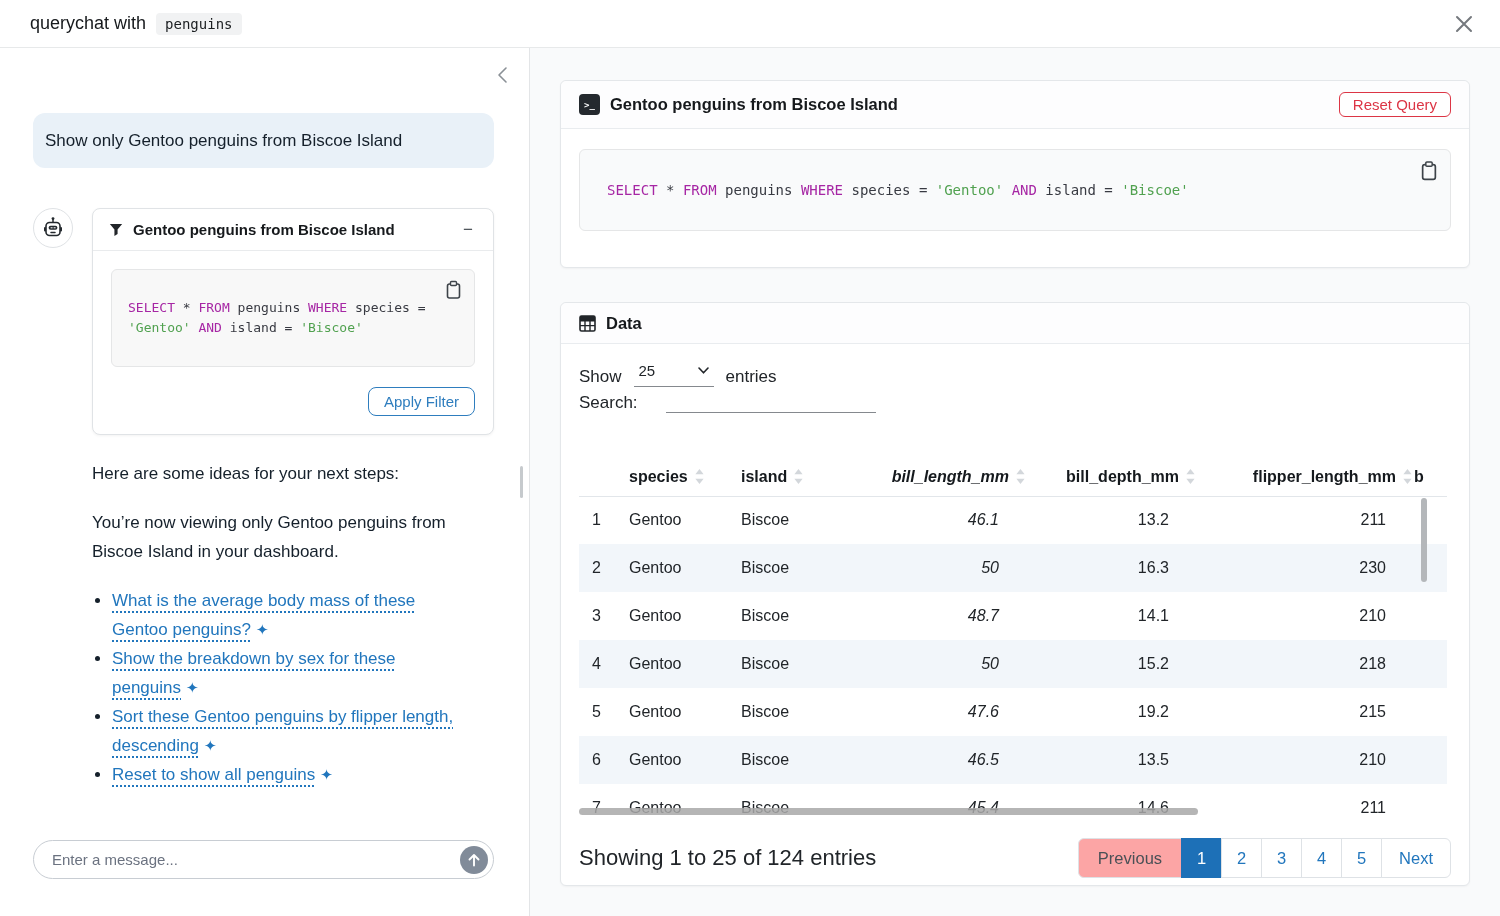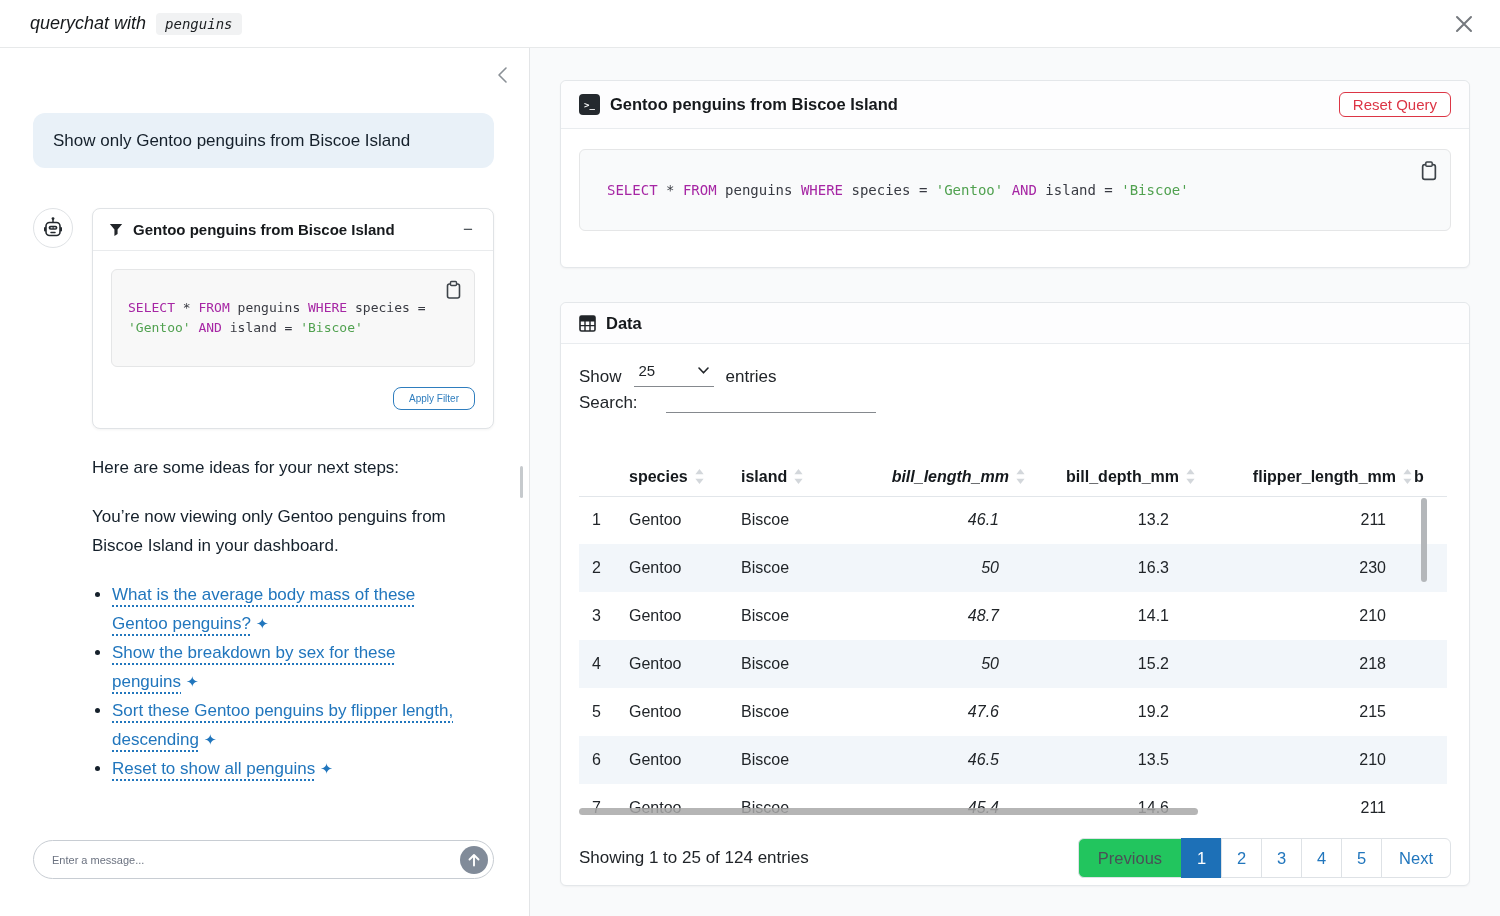--- a/index.html
+++ b/index.html
@@ -1,61 +1,61 @@
 <!DOCTYPE html>
 <html><head>
 <meta charset="utf-8">
 <style>
   * { margin:0; padding:0; box-sizing:border-box; }
   html,body { width:1500px; height:916px; font-family:"Liberation Sans","DejaVu Sans",sans-serif; background:#fff; color:#212529; }
   .app { position:relative; width:1500px; height:916px; overflow:hidden; display:flex; flex-direction:column; }
 
   
-  .topbar { height:48px; flex:0 0 48px; display:flex; align-items:center; justify-content:space-between; padding:0 22px 0 30px; border-bottom:1px solid #e7e9ea; background:#fff;font-style:italic; }
+  .topbar { height:48px; flex:0 0 48px; display:flex; align-items:center; justify-content:space-between; padding:0 22px 0 30px; border-bottom:1px solid #e7e9ea; background:#fff; }
   .topbar-title { display:flex; align-items:center; gap:10px; font-size:18px; color:#16191c; }
   .dataset-chip { font-family:"DejaVu Sans Mono",monospace; font-size:14px; background:#f1f2f3; padding:3px 9px; border-radius:4px; color:#1b1e21; }
   .close-btn { background:none; border:none; cursor:pointer; width:28px; height:28px; display:flex; align-items:center; justify-content:center; }
 
   .content { flex:1; display:flex; min-height:0; }
 
   
   .sidebar { position:relative; width:530px; flex:0 0 530px; background:#fff; border-right:1px solid #e3e5e7; display:flex; flex-direction:column; }
   .collapse-btn { position:absolute; top:16px; right:16px; background:none; border:none; cursor:pointer; width:22px; height:22px; display:flex; align-items:center; justify-content:center; }
   .resize-handle { position:absolute; top:50%; right:6px; transform:translateY(-50%); width:3px; height:32px; background:#c6cacd; border-radius:2px; }
   .chat-scroll { flex:1; overflow:hidden; padding:65px 35px 10px 33px; }
-  .user-bubble { background:#e9f1f8; border-radius:12px; padding:13px 20px; font-size:17px; line-height:29px; color:#15202b; margin-bottom:40px; }
+  .user-bubble { background:#e9f1f8; border-radius:12px; padding:13px 12px; font-size:17px; line-height:29px; color:#15202b; margin-bottom:40px; }
   .bot-row { display:flex; align-items:flex-start; }
   .avatar { width:40px; height:40px; flex:0 0 40px; border:1px solid #dfe2e5; border-radius:50%; display:flex; align-items:center; justify-content:center; background:#fff; }
 
   .filter-card { margin-left:19px; width:403px; background:#fff; border:1px solid #e0e3e6; border-radius:8px; box-shadow:0 1px 3px rgba(0,0,0,.05); }
   .fc-header { display:flex; align-items:center; gap:10px; padding:0 16px; height:42px; border-bottom:1px solid #e9ebed; }
   .fc-title { font-size:15px; font-weight:bold; color:#16191c; flex:1; }
   .minimize-btn { background:none; border:none; cursor:pointer; font-size:17px; color:#4a5056; line-height:1; padding:2px 4px; }
   .fc-body { padding:18px; }
   .code-block { position:relative; background:#f8f8f8; border:1px solid #e5e6e7; border-radius:6px; font-family:"DejaVu Sans Mono",monospace; color:#383a42; }
   .code-block.side { padding:28px 16px 28px 16px; font-size:13px; line-height:20px; }
   .code-block.side code { display:block; width:300px; white-space:pre-wrap; }
   .code-block.main { height:82px; display:flex; align-items:center; padding:0 60px 0 27px; font-size:14px; }
   .copy-btn { position:absolute; top:8px; right:10px; background:none; border:none; cursor:pointer; padding:2px; }
   .tok-keyword { color:#a626a4; }
   .tok-string { color:#50a14f; }
   .tok-plain { color:#383a42; }
   .fc-actions { text-align:right; margin-top:20px; }
-  .apply-btn { background:#fff; border:1.5px solid #2e7dbe; color:#2e7dbe; font-size:10px; padding:5px 15px; border-radius:8px; cursor:pointer; font-family:inherit; }
+  .apply-btn { background:#fff; border:1.5px solid #2e7dbe; color:#2e7dbe; font-size:15px; padding:5px 15px; border-radius:8px; cursor:pointer; font-family:inherit; }
 
   .bot-text { margin-left:59px; width:378px; margin-top:24px; font-size:17px; line-height:29px; color:#15202b; }
   .bot-text p { margin:0 0 20px; }
   .bot-text ul { margin:8px 0 16px; padding-left:20px; }
   .bot-text li { line-height:29px; }
   .sug-link { color:#2176bd; text-decoration:underline dotted; text-decoration-thickness:1.5px; text-underline-offset:5px; cursor:pointer; }
   .sparkle { color:#2176bd; margin-left:5px; font-size:15px; text-decoration:none; }
 
   .chat-inputbar { flex:0 0 76px; padding:0 35px 37px 33px; display:flex; align-items:flex-end; }
   .msg-input-wrap { position:relative; width:100%; }
-  .msg-input { width:100%; height:39px; border:1px solid #c8cdd3; border-radius:20px; padding:0 48px 0 18px; font-size:11px; font-family:inherit; color:#3b82f6; outline:none; }
+  .msg-input { width:100%; height:39px; border:1px solid #c8cdd3; border-radius:20px; padding:0 48px 0 18px; font-size:15px; font-family:inherit; color:#3b82f6; outline:none; }
   .msg-input::placeholder { color:#6b7280; }
   .send-btn { position:absolute; right:6px; top:5.5px; width:28px; height:28px; border-radius:50%; background:#818b99; border:none; cursor:pointer; display:flex; align-items:center; justify-content:center; }
 
   
   .main { flex:1; background:#f9fafb; padding:32px 30px 30px; overflow:hidden; }
   .card { background:#fff; border:1px solid #e4e7ea; border-radius:6px; box-shadow:0 1px 2px rgba(0,0,0,.04); }
   .card-header { display:flex; align-items:center; gap:10px; padding:0 18px; background:#fdfdfe; border-bottom:1px solid #e9ecef; border-radius:6px 6px 0 0; }
   .card-title { font-size:16.5px; font-weight:bold; color:#16191c; flex:1; }
 
   .query-card { height:188px; margin-bottom:34px; }
@@ -85,26 +85,26 @@
   .data-table th:nth-child(4), .data-table td:nth-child(4) { width:166px; text-align:right; padding-right:28px;font-style:italic; }
   .data-table th:nth-child(5), .data-table td:nth-child(5) { width:170px; text-align:right; padding-right:28px; }
   .data-table th:nth-child(6), .data-table td:nth-child(6) { width:217px; text-align:right; padding-right:28px; }
   .data-table th:nth-child(7), .data-table td:nth-child(7) { width:33px; text-align:left; }
   .data-table th:nth-child(4), .data-table th:nth-child(5), .data-table th:nth-child(6) { padding-right:2px; }
   .sort-icon { display:inline-block; vertical-align:-2px; margin-left:7px; }
   .vscrollbar { position:absolute; top:40px; right:24px; width:6px; height:84px; background:#b4b7ba; border-radius:3px; }
   .hscrollbar { position:absolute; bottom:3px; left:0; width:71%; height:7px; background:#a8a8a8; opacity:.85; border-radius:4px; }
 
   .table-footer { display:flex; justify-content:space-between; align-items:center; margin-top:20px; }
-  .table-info { font-size:17px; color:#212529; }
+  .table-info { font-size:22px; color:#212529; }
   .pagination { display:flex; }
   .pg-btn { height:40px; background:#fff; border:1px solid #dee2e6; color:#2176bd; font-size:16.5px; font-family:inherit; cursor:pointer; margin-left:-1px; display:flex; align-items:center; justify-content:center; }
   .pg-btn:first-child { margin-left:0; border-radius:6px 0 0 6px; }
   .pg-btn:last-child { border-radius:0 6px 6px 0; }
-  .pg-prev { background:#22c55e; color:#4a5056; padding:0 19px; }
+  .pg-prev { background:#fca5a5; color:#4a5056; padding:0 19px; }
   .pg-num { width:41px; }
   .pg-next { padding:0 17px; }
   .pg-active { background:#1d70b7; border-color:#1d70b7; color:#fff; }
 </style>
 </head>
 <body>
 
 <div class="app">
 
   <header class="topbar">

